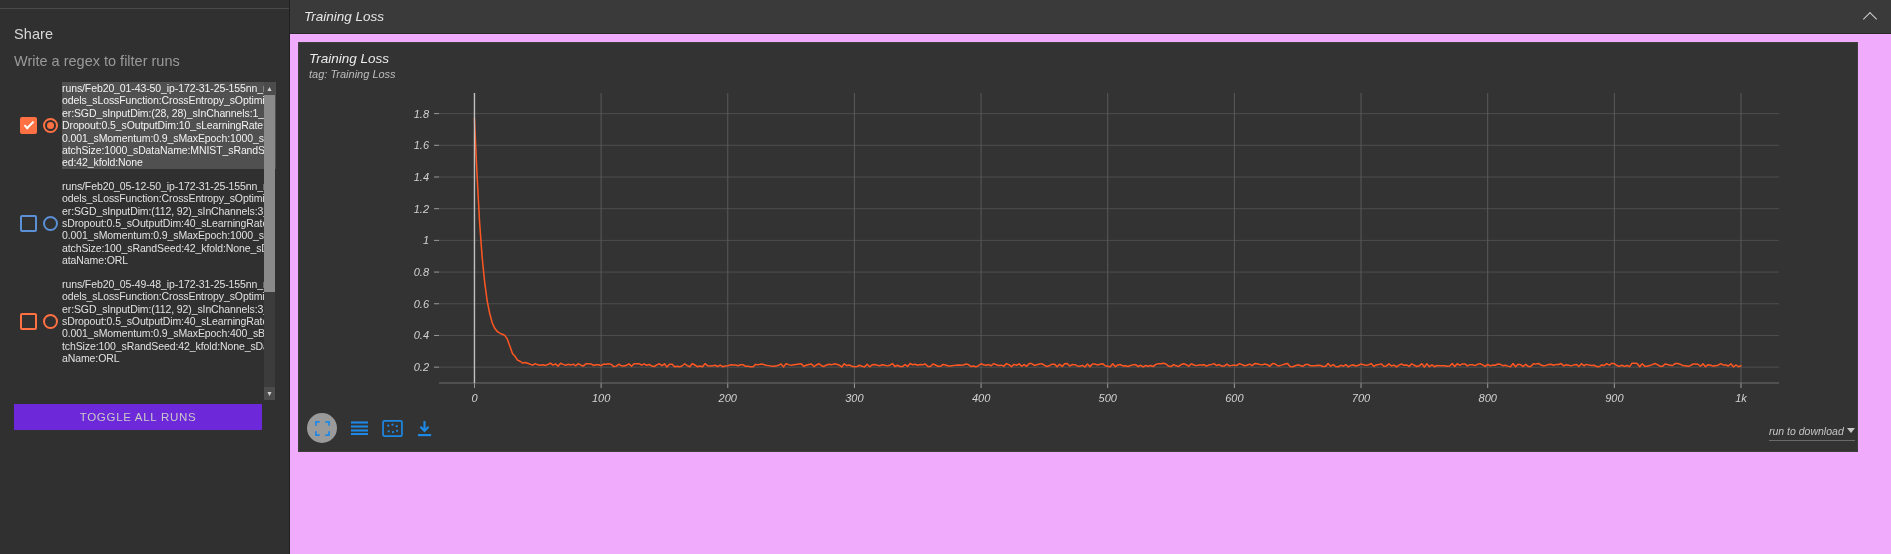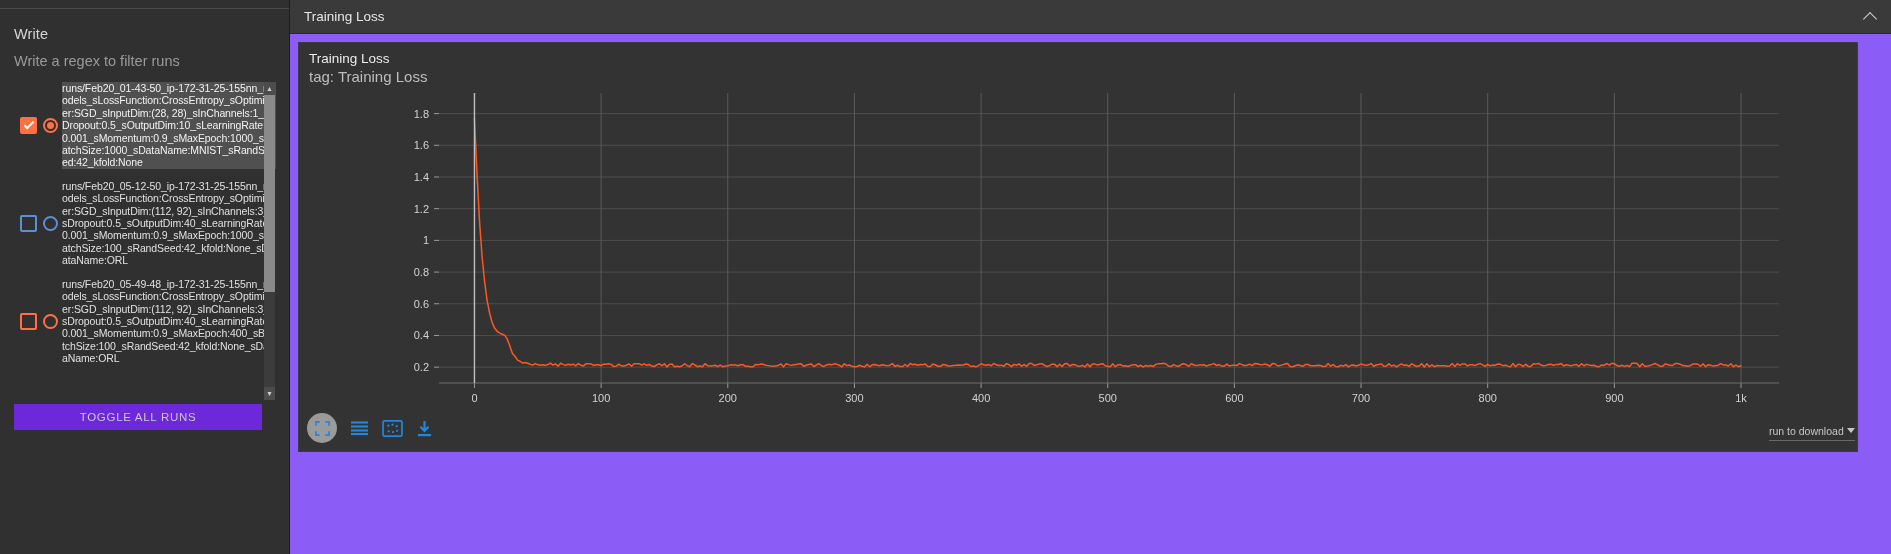--- a/index.html
+++ b/index.html
@@ -125,21 +125,21 @@
     cursor: pointer;
     display: flex; align-items: center; justify-content: center;
   }
   .sidebar-footer {
     position: absolute; left: 14px; top: 434px; width: 262px;
     font-size: 11.5px; line-height: 14px; color: #c4c4c4;
     word-break: break-all;
   }
 
   
-  .main { flex: 1 1 auto; height: 554px; background: #8b5cf6; position: relative; }
+  .main { flex: 1 1 auto; height: 554px; background: #f0abfc; position: relative; font-style: italic; }
   .card-header {
     height: 34px; background: #3a3a3a;
     display: flex; align-items: center; justify-content: space-between;
     padding: 0 14px 0 14px;
     border-bottom: 1px solid #2a2a2a;
   }
   .card-header-title { font-size: 13.5px; color: #e6e6e6; }
   .chev-up {
     width: 13px; height: 13px; position: relative; cursor: pointer;
   }
@@ -150,21 +150,21 @@
     transform: rotate(45deg);
   }
 
   .chart-card {
     position: absolute; left: 8px; top: 42px;
     width: 1560px; height: 410px;
     background: #333333;
     border: 1px solid #3d3d3d;
   }
   .chart-title { position: absolute; left: 10px; top: 8px; font-size: 13.5px; color: #ececec; }
-  .chart-tag   { position: absolute; left: 10px; top: 25px; font-size: 15px; color: #bdbdbd; }
+  .chart-tag   { position: absolute; left: 10px; top: 25px; font-size: 11px; color: #bdbdbd; }
 
   .plot-svg { position: absolute; left: 0; top: 40px; }
 
   .chart-toolbar {
     position: absolute; left: 8px; bottom: 8px;
     display: flex; align-items: center; gap: 13px;
   }
   .tb-btn { cursor: pointer; display: flex; align-items: center; justify-content: center; }
   .tb-circle {
     width: 30px; height: 30px; border-radius: 50%;
@@ -185,21 +185,21 @@
   .tick-txt { font-size: 11px; fill: #d2d2d2; font-family: "Liberation Sans", sans-serif; }
 </style>
 </head>
 <body>
 
 <div class="app">
 
   <aside class="sidebar">
     <div class="sidebar-topline"></div>
 
-    <div class="runs-heading">Write</div>
+    <div class="runs-heading">Share</div>
 
     <div class="regex-input-wrap">
       <input class="regex-input" type="text" placeholder="Write a regex to filter runs" style="">
     </div>
 
     <div class="runs-list">
         <div class="run-item sel">
           <div class="run-ctrls">
             <span class="cb checked orange2">
               <span class="tick"></span>

